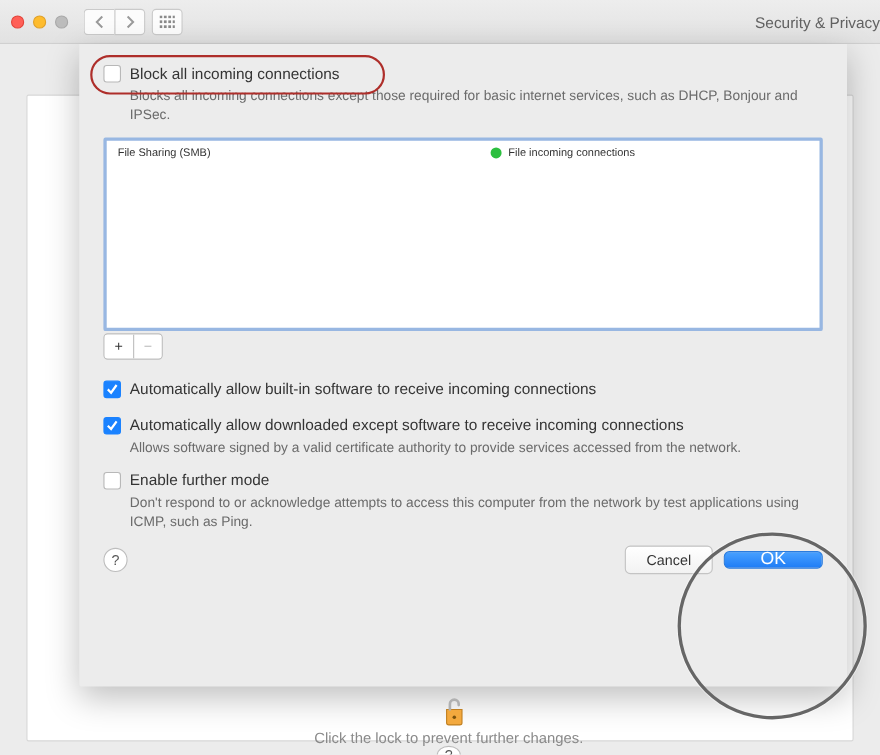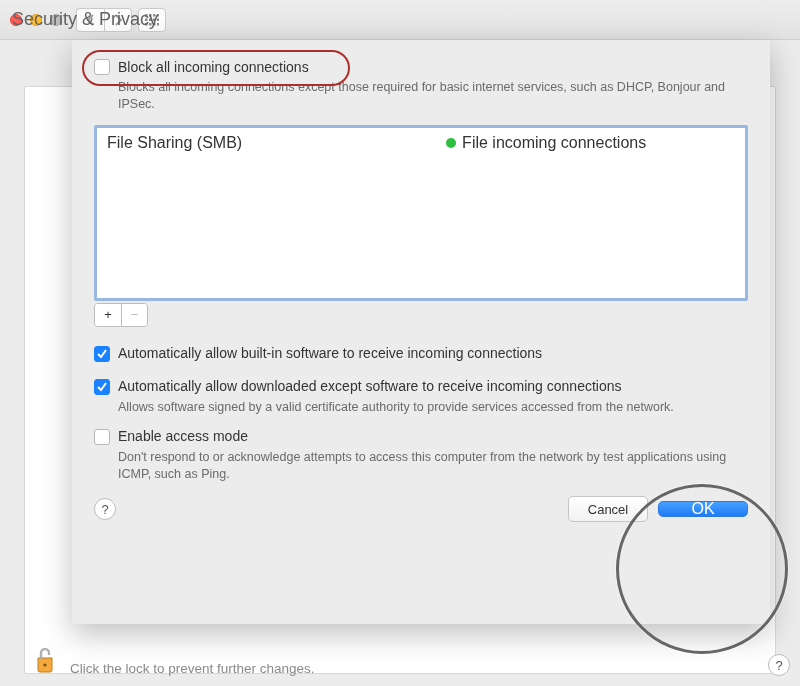--- a/index.html
+++ b/index.html
@@ -29,21 +29,21 @@
     .dot.yellow { background: #febc2e; border: 0.5px solid #e0a027; }
     .dot.green { background: #bcbcbc; border: 0.5px solid #a8a8a8; }
     .nav-btns { display: flex; gap: 0; margin-right: 6px; }
     .nav-btn, .grid-btn {
       width: 28px; height: 24px; background: #fcfcfc; border: 1px solid #cacaca;
       display: flex; align-items: center; justify-content: center; color: #8a8a8a;
     }
     .nav-btn:first-child { border-radius: 4px 0 0 4px; border-right: 0; }
     .nav-btn:last-child { border-radius: 0 4px 4px 0; }
     .grid-btn { border-radius: 4px; margin-right: 10px; }
-    .title-text { position: absolute; left: 0; right: 0; text-align: left; pointer-events: none; font-size: 18px; color: #626262; margin-left: 12px;}
+    .title-text { position: absolute; left: 0; right: 0; text-align: right; pointer-events: none; font-size: 14px; color: #626262; margin-left: 12px;}
     .search-wrap {
       margin-left: auto; display: flex; align-items: center;
       background: #fff; border: 1px solid #d0d0d0; border-radius: 5px;
       padding: 3px 8px; width: 170px; height: 24px;
     }
     .search-wrap input {
       border: none; outline: none; font-size: 13px; width: 100%;
       background: transparent; color: #777;
     }
     .search-icon { margin-right: 5px; color: #8a8a8a; }
@@ -71,21 +71,21 @@
     .lab { font-size: 14px; color: #343434; }
     .desc { font-size: 12.5px; color: #6b6b6b; margin-left: 24px; margin-bottom: 12px; line-height: 1.35; }
     .annot-ring {
       position: absolute; left: 10px; top: 10px; width: 268px; height: 36px;
       border: 2px solid #ae2e2a; border-radius: 20px; pointer-events: none;
     }
     .listbox {
       background: #fff; border: 3px solid #98b7e2; border-radius: 2px;
       height: 176px; margin-bottom: 2px; padding: 6px 10px;
     }
-    .list-row { display: flex; font-size: 16px; color: #333; }
+    .list-row { display: flex; font-size: 10px; color: #333; }
     .list-left { flex: 0 0 54%; }
     .list-right { display: flex; align-items: center; gap: 6px; }
     .status-dot { width: 10px; height: 10px; border-radius: 50%; background: #2cbf3f; }
     .addremove { display: inline-flex; border: 1px solid #bdbdbd; border-radius: 4px; overflow: hidden; margin-bottom: 18px;}
     .ar-btn { width: 26px; height: 22px; background: #fff; display: flex; align-items: center; justify-content: center; }
     .ar-btn + .ar-btn { border-left: 1px solid #bdbdbd; color: #bbb;}
     .help-btn {
       width: 22px; height: 22px; border-radius: 50%; border: 1px solid #bdbdbd;
       background: #fff; display: flex; align-items: center; justify-content: center;
       font-size: 13px; color: #555;
@@ -95,22 +95,22 @@
     .btn {
       min-width: 80px; height: 26px; padding: 0 16px; border-radius: 5px;
       border: 1px solid #c4c4c4; background: linear-gradient(#fff,#f2f2f2);
       font-size: 13px; display: inline-flex; align-items: center; justify-content: center;
     }
     .btn.primary {
       background: linear-gradient(#47a0ff, #1f7df6); color: #fff;
       border: 1px solid #2a7bdd; min-width: 90px; font-size: 16px; height: 16px;
     }
     .bottom-bar {
-      position: absolute; left: 10px; right: 10px; bottom: 10px; height: 44px;
-      display: flex; align-items: flex-end;
+      position: absolute; left: 26px; right: 10px; bottom: 10px; height: 44px;
+      display: flex; align-items: center; flex-direction: column;
     }
     .lock { margin: 0 14px 0 24px; }
     .bottom-text { color: #8a8a8a; font-size: 13.5px; flex: 1; }
     .annot-ok {
       position: absolute; right: 12px; bottom: 32px; width: 172px; height: 170px;
       border: 3px solid #666; border-radius: 50%; pointer-events: none;
       box-shadow: 0 0 0 1px rgba(255,255,255,0.4);
     }
   </style>
 </head>
@@ -203,21 +203,21 @@
         </svg>
     </div>
     <div class="lab">Automatically allow downloaded except software to receive incoming connections</div>
   </div>
   <div class="desc">Allows software signed by a valid certificate authority to provide services accessed from the network.</div>
 
   <div class="row" style="margin-top:6px;">
     <div class="checkbox">
       
     </div>
-    <div class="lab">Enable access mode</div>
+    <div class="lab">Enable further mode</div>
   </div>
   <div class="desc">Don't respond to or acknowledge attempts to access this computer from the network by test applications using ICMP, such as Ping.</div>
 
   <div class="sheet-footer">
     <div class="help-btn">?</div>
     <div class="spacer"></div>
     <div class="btn">Cancel</div>
     <div style="width:10px"></div>
     <div class="btn primary">OK</div>
   </div>

